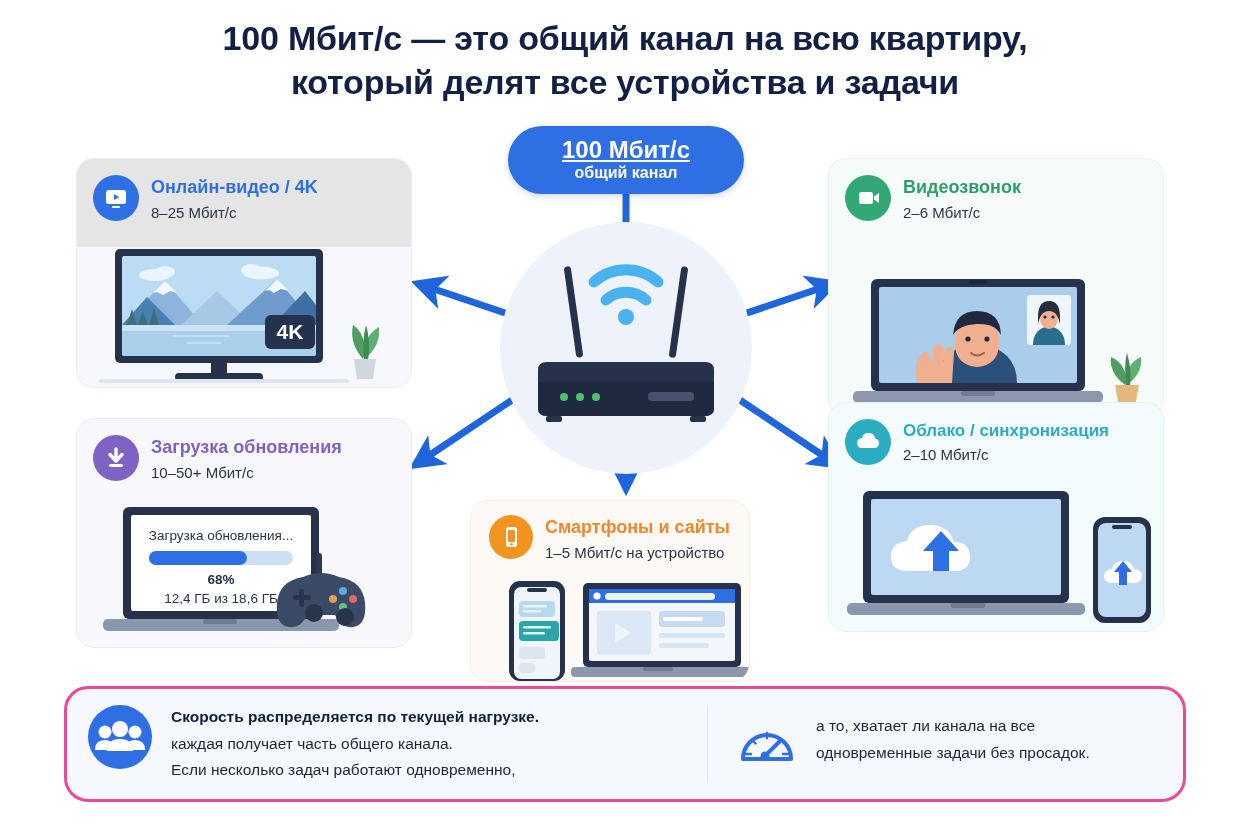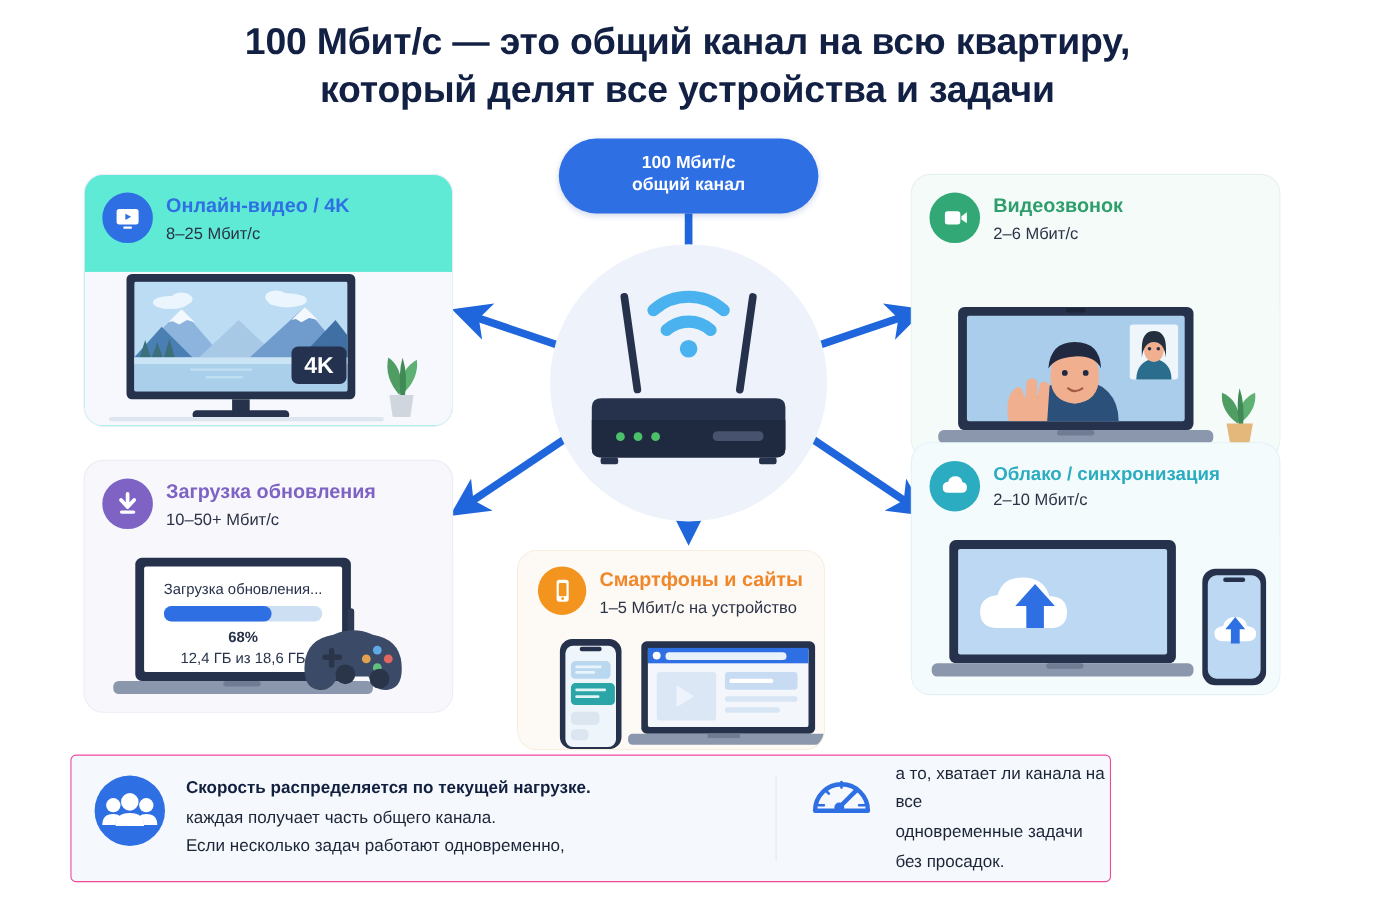--- a/index.html
+++ b/index.html
@@ -21,40 +21,40 @@
 
   
   .hub-badge {
     position: absolute; left: 508px; top: 126px;
     width: 236px; height: 68px;
     background: #2f6fe4; border-radius: 34px;
     display: flex; flex-direction: column;
     align-items: center; justify-content: center;
     color: #ffffff; box-shadow: 0 2px 6px rgba(30,70,160,.22);
   }
-  .hub-badge .l1 { font-size: 16px; font-weight: 700; line-height: 1.05; }
+  .hub-badge .l1 { font-size: 24px; font-weight: 700; line-height: 1.05; text-decoration: underline; }
   .hub-badge .l2 { font-size: 16px; font-weight: 700; line-height: 1.3; margin-top: 1px; }
 
   
   #links { position: absolute; left: 0; top: 0; width: 1250px; height: 833px; pointer-events: none; }
 
   
   .router-disc {
     position: absolute; left: 500px; top: 222px;
     width: 252px; height: 252px; border-radius: 50%;
     background: #eef3fb;
   }
 
   
   .card {
     position: absolute; border-radius: 18px;
     background: #f7f9fc; border: 1px solid #eaeff6;
     overflow: hidden;
   }
-  .card.c-video  { left: 76px;  top: 158px; width: 336px; height: 230px; background:#5eead4; border-color:#e9eef8; }
+  .card.c-video  { left: 76px;  top: 158px; width: 336px; height: 230px; background:#e5e5e5; border-color:#e9eef8; }
   .card.c-call   { left: 828px; top: 158px; width: 336px; height: 260px; background:#f5fbf8; border-color:#e6f3ec; }
   .card.c-update { left: 76px;  top: 418px; width: 336px; height: 230px; background:#f8f7fc; border-color:#eeebf7; }
   .card.c-cloud  { left: 828px; top: 402px; width: 336px; height: 230px; background:#f4fbfc; border-color:#e3f2f5; }
   .card.c-phone  { left: 470px; top: 500px; width: 280px; height: 182px; background:#fdf9f4; border-color:#f8eedf; }
 
   .card-head { display: flex; align-items: flex-start; gap: 12px; padding: 16px 14px 0 16px; }
   .card.c-phone .card-head { padding: 14px 12px 0 18px; }
   .badge-icon {
     width: 46px; height: 46px; border-radius: 50%;
     flex: 0 0 46px; display: flex; align-items: center; justify-content: center;
@@ -73,22 +73,22 @@
   .ct-green  { color: #2f9e6d; }
   .ct-purple { color: #7e63c4; text-align: center; }
   .ct-teal   { color: #2bacc0; }
   .ct-orange { color: #f0872a; }
   .card-sub { font-size: 15px; color: #2b3347; margin-top: 5px; line-height: 1.25; }
 
   .illus { position: absolute; left: 0; right: 0; bottom: 0; }
 
   
   .footer {
-    position: absolute; left: 64px; top: 686px; width: 946px; height: 116px;
-    background: #f5f8fd; border: 1px solid #ec4899; border-radius: 5px;
+    position: absolute; left: 64px; top: 686px; width: 1122px; height: 116px;
+    background: #f5f8fd; border: 3px solid #ec4899; border-radius: 24px;
   }
   .footer-inner { display: flex; height: 100%; align-items: center; }
   .foot-col { display: flex; align-items: flex-start; gap: 18px; }
   .foot-left  { width: 640px; padding-left: 20px; }
   .foot-right { flex: 1; padding-left: 28px; }
   .foot-divider { width: 1px; height: 78px; background: #e2e9f4; }
   .foot-icon { flex: 0 0 auto; }
   .foot-text { font-size: 15.5px; color: #1c2537; line-height: 1.72; }
   .foot-text .strong { font-weight: 700; color: #12203f; display: block; }
   .foot-text .ln { display: block; }

